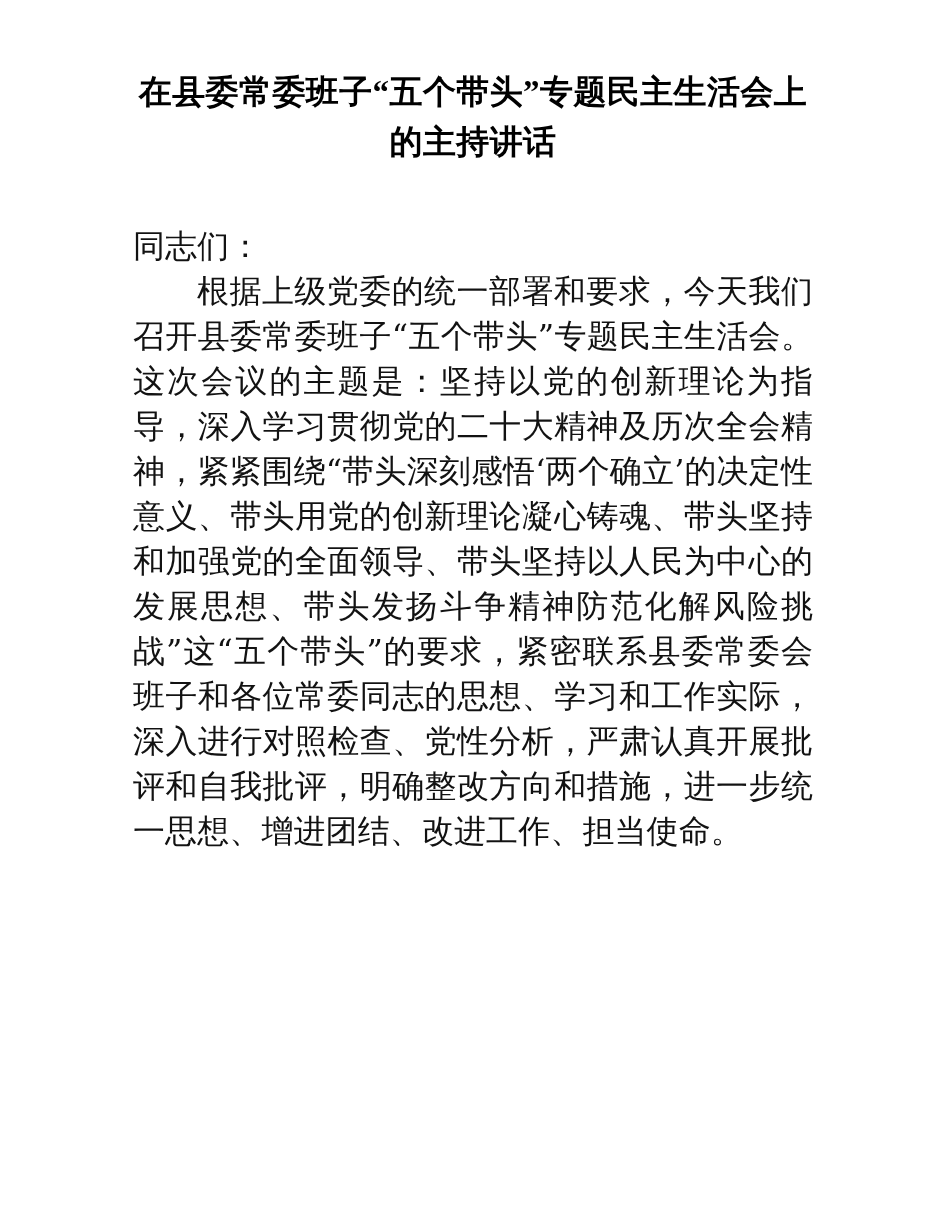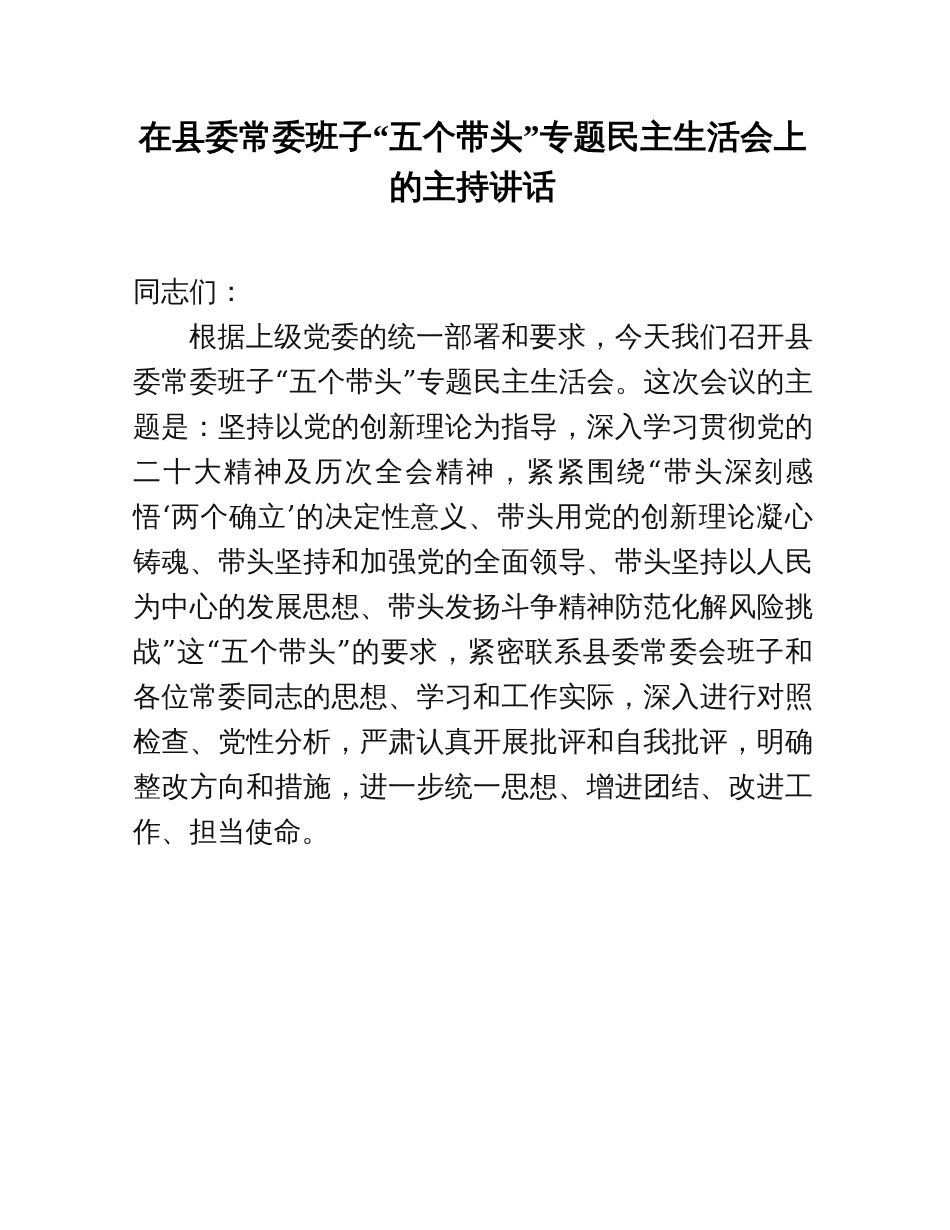--- a/index.html
+++ b/index.html
@@ -28,40 +28,40 @@
   .content {
     position: absolute;
     left: 133px;
     top: 0;
     width: 680px;
   }
 
   
   .doc-title {
     margin: 0;
-    padding-top: 112px;
+    padding-top: 67px;
     font-family: "Liberation Serif", "DejaVu Serif", serif;
     font-weight: bold;
     font-size: 33px;
     line-height: 50px;
     text-align: center;
     letter-spacing: 0.4px;
     color: #000000;
     white-space: normal;
   }
 
   
   .body-block {
     margin-top: 57px;
   }
 
   p.para {
     margin: 0;
     font-family: "DejaVu Serif", "Liberation Serif", serif;
-    font-size: 28px;
+    font-size: 32px;
     line-height: 45px;
     text-align: justify;
     text-justify: inter-character;
     text-align-last: left;
     color: #121212;
     letter-spacing: 0.1px;
     word-break: break-all;
   }
 
   p.para.indent {

